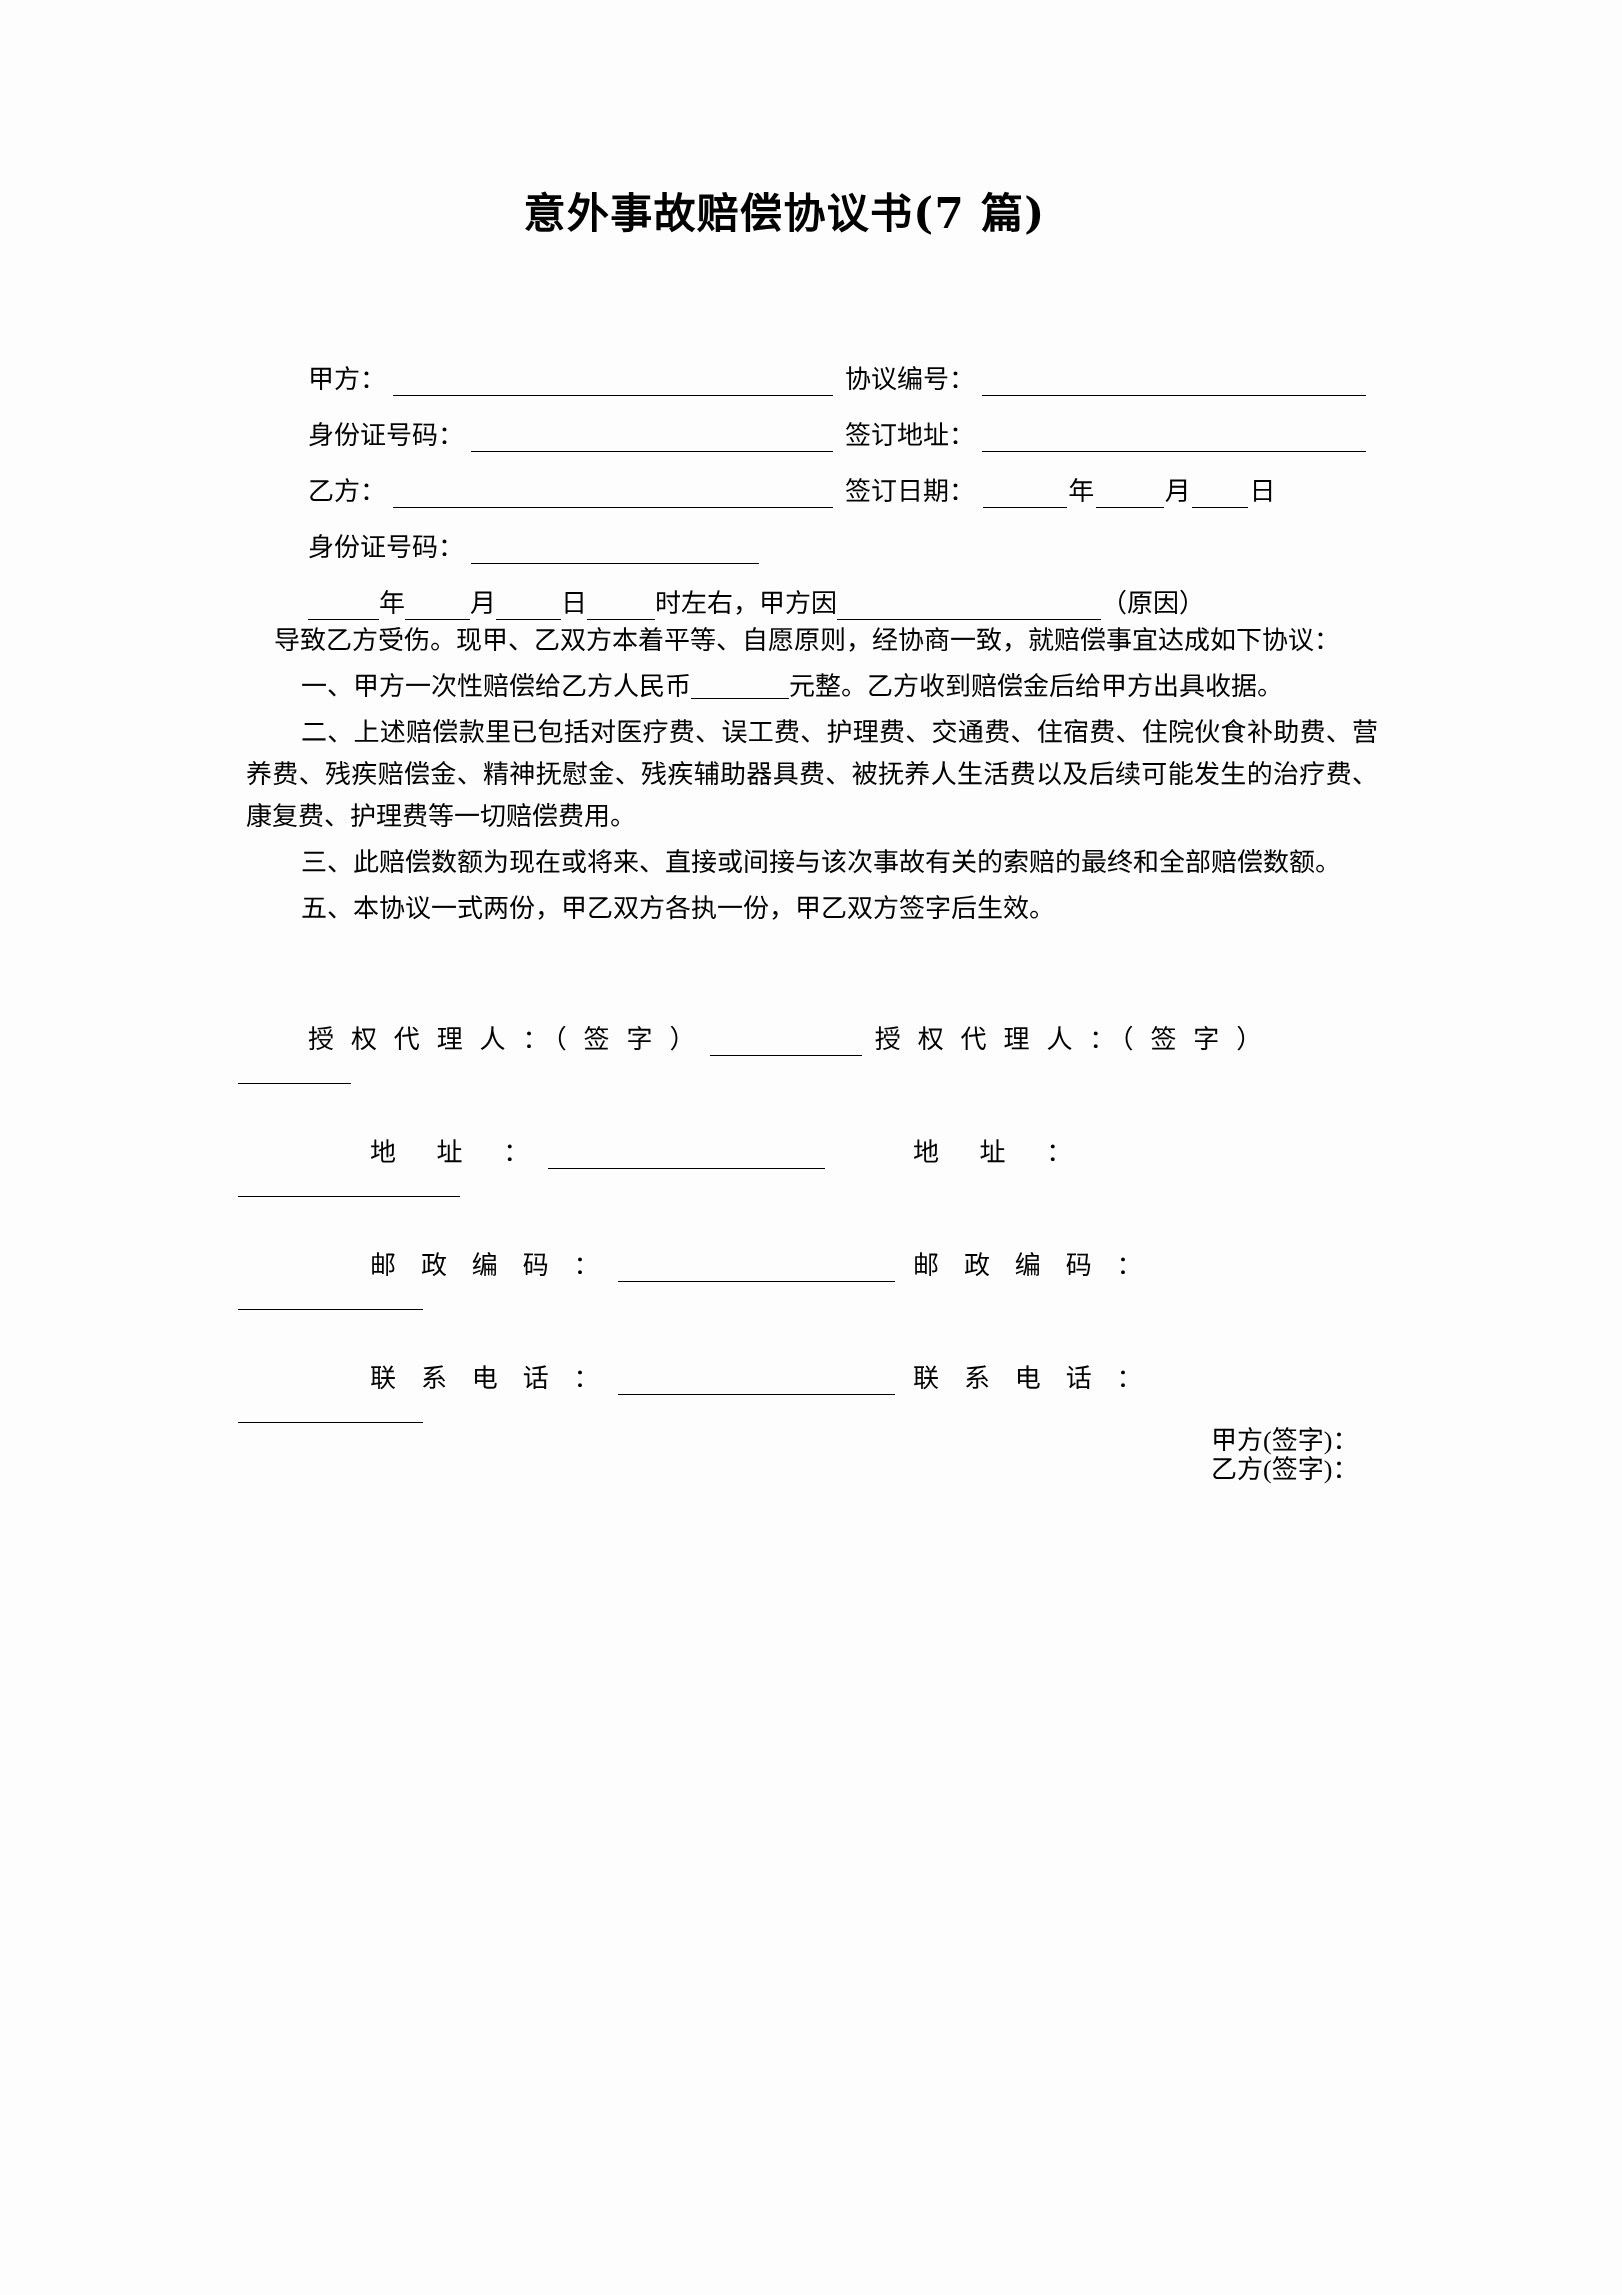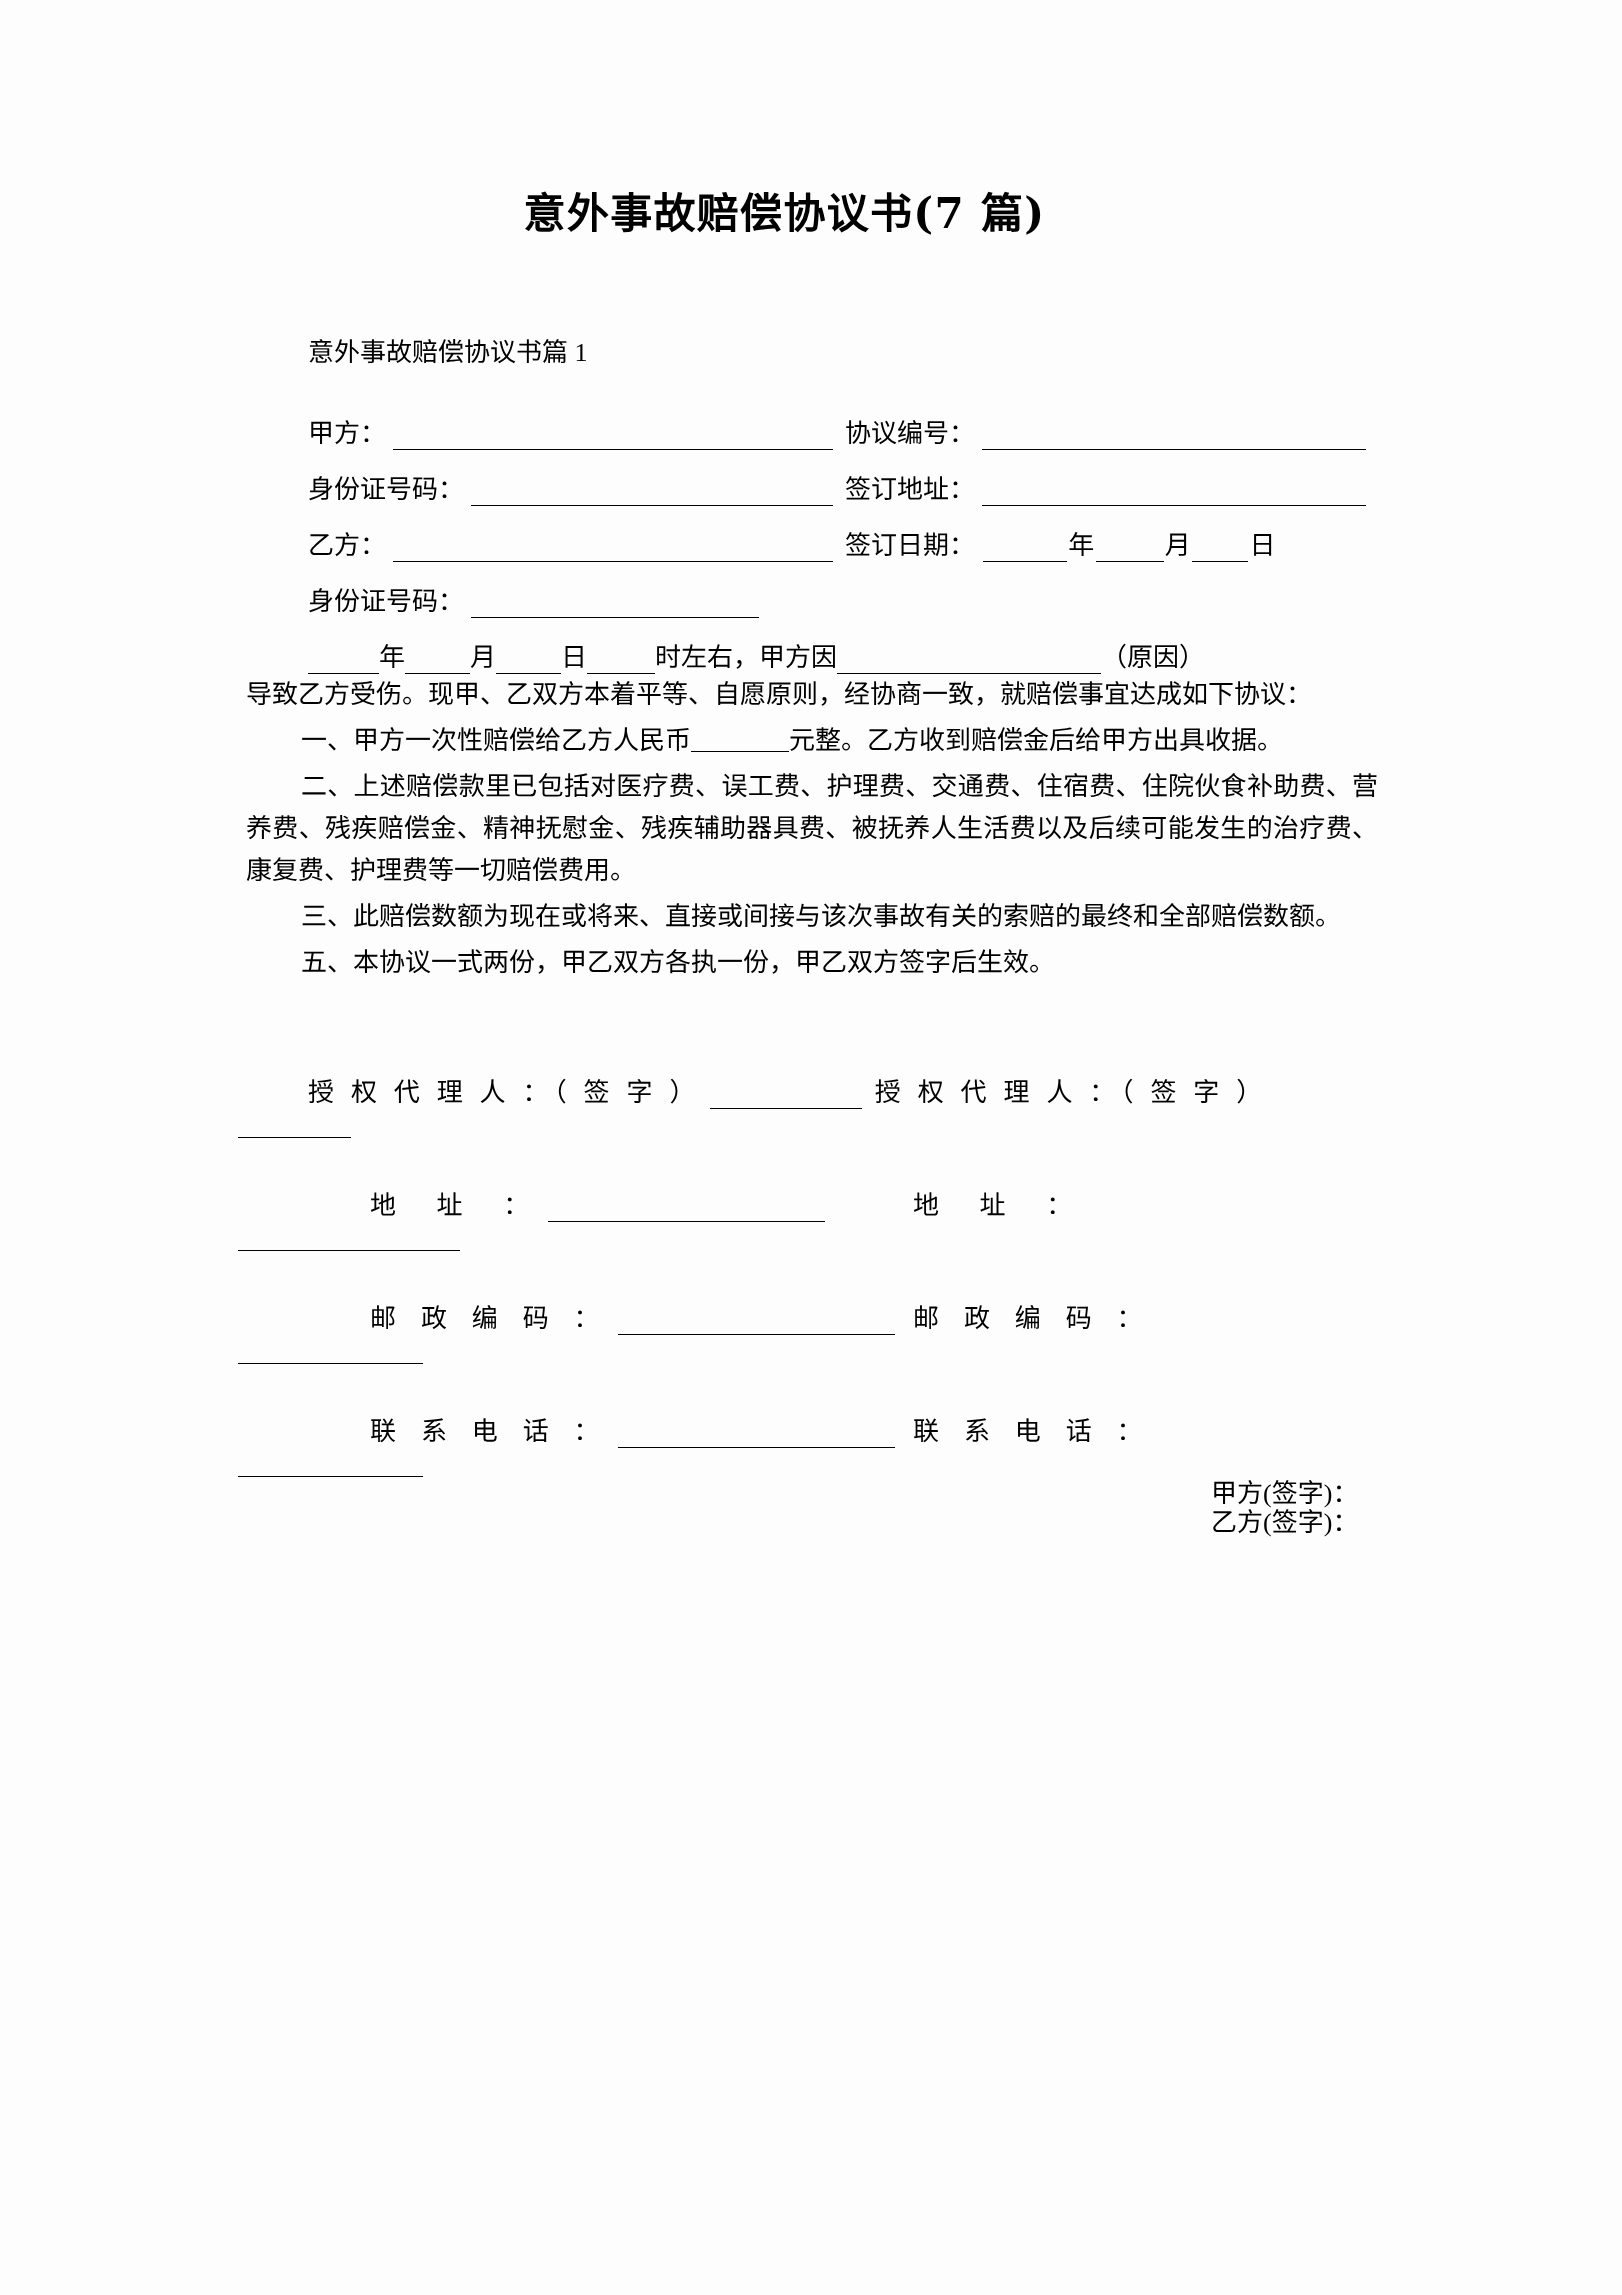--- a/index.html
+++ b/index.html
@@ -197,21 +197,20 @@
 </style>
 </head>
 <body>
 
 <div class="page">
 
   <div class="doc-title">意外事故赔偿协议书(7 篇)</div>
 
   <div class="body-block">
 
-    <div class="subtitle">意外事故赔偿协议书篇 1</div>
 
     <div class="form-row">
       <div class="form-col-left">
         <span class="f-label">甲方：</span>
         <span class="f-line"></span>
       </div>
       <div class="form-col-right">
         <span class="f-label">协议编号：</span>
         <span class="f-line"></span>
       </div>
@@ -258,21 +257,21 @@
       <span class="u u-mo"></span>
       <span class="t">月</span>
       <span class="u u-dy"></span>
       <span class="t">日</span>
       <span class="u u-hr"></span>
       <span class="t">时左右，甲方因</span>
       <span class="u u-reason"></span>
       <span class="t">（原因）</span>
     </div>
 
-    <p class="para" style="text-indent:0;">导致乙方受伤。现甲、乙双方本着平等、自愿原则，经协商一致，就赔偿事宜达成如下协议：</p>
+    <p class="para" style="text-indent:0;margin-left:28px;">导致乙方受伤。现甲、乙双方本着平等、自愿原则，经协商一致，就赔偿事宜达成如下协议：</p>
 
     <p class="para">
       <span>一、甲方一次性赔偿给乙方人民币</span><span class="blank-inline"></span><span>元整。乙方收到赔偿金后给甲方出具收据。</span>
     </p>
 
     <p class="para">二、上述赔偿款里已包括对医疗费、误工费、护理费、交通费、住宿费、住院伙食补助费、营养费、残疾赔偿金、精神抚慰金、残疾辅助器具费、被抚养人生活费以及后续可能发生的治疗费、康复费、护理费等一切赔偿费用。</p>
 
     <p class="para">三、此赔偿数额为现在或将来、直接或间接与该次事故有关的索赔的最终和全部赔偿数额。</p>
 
 

